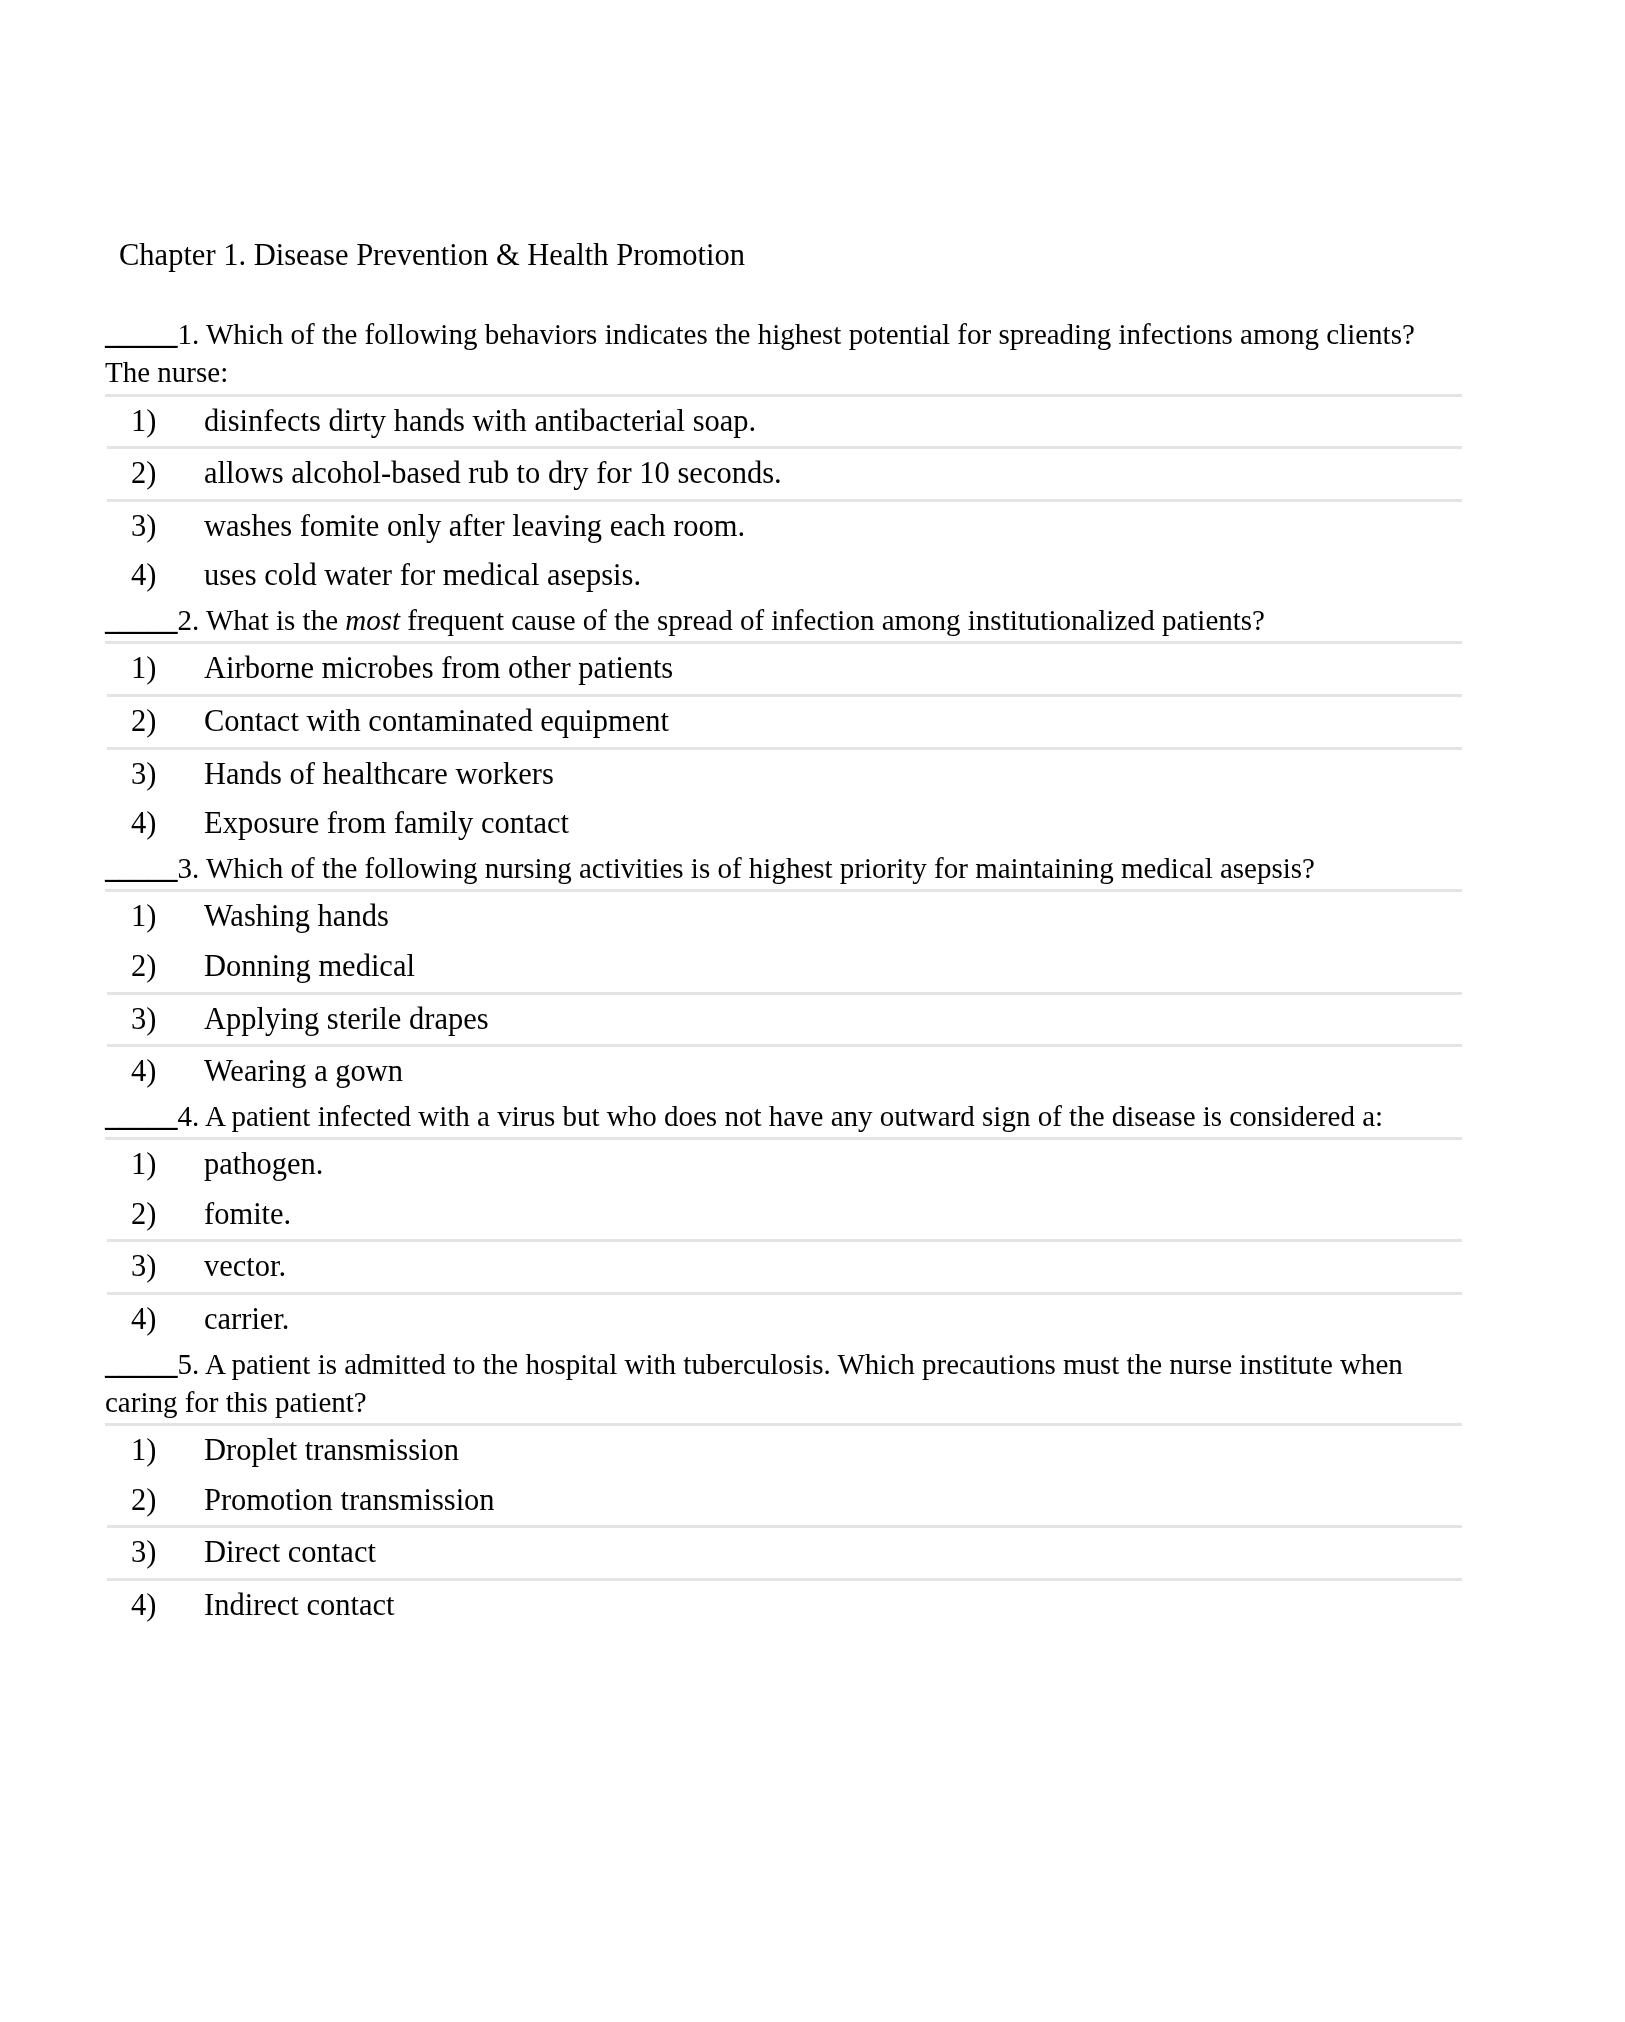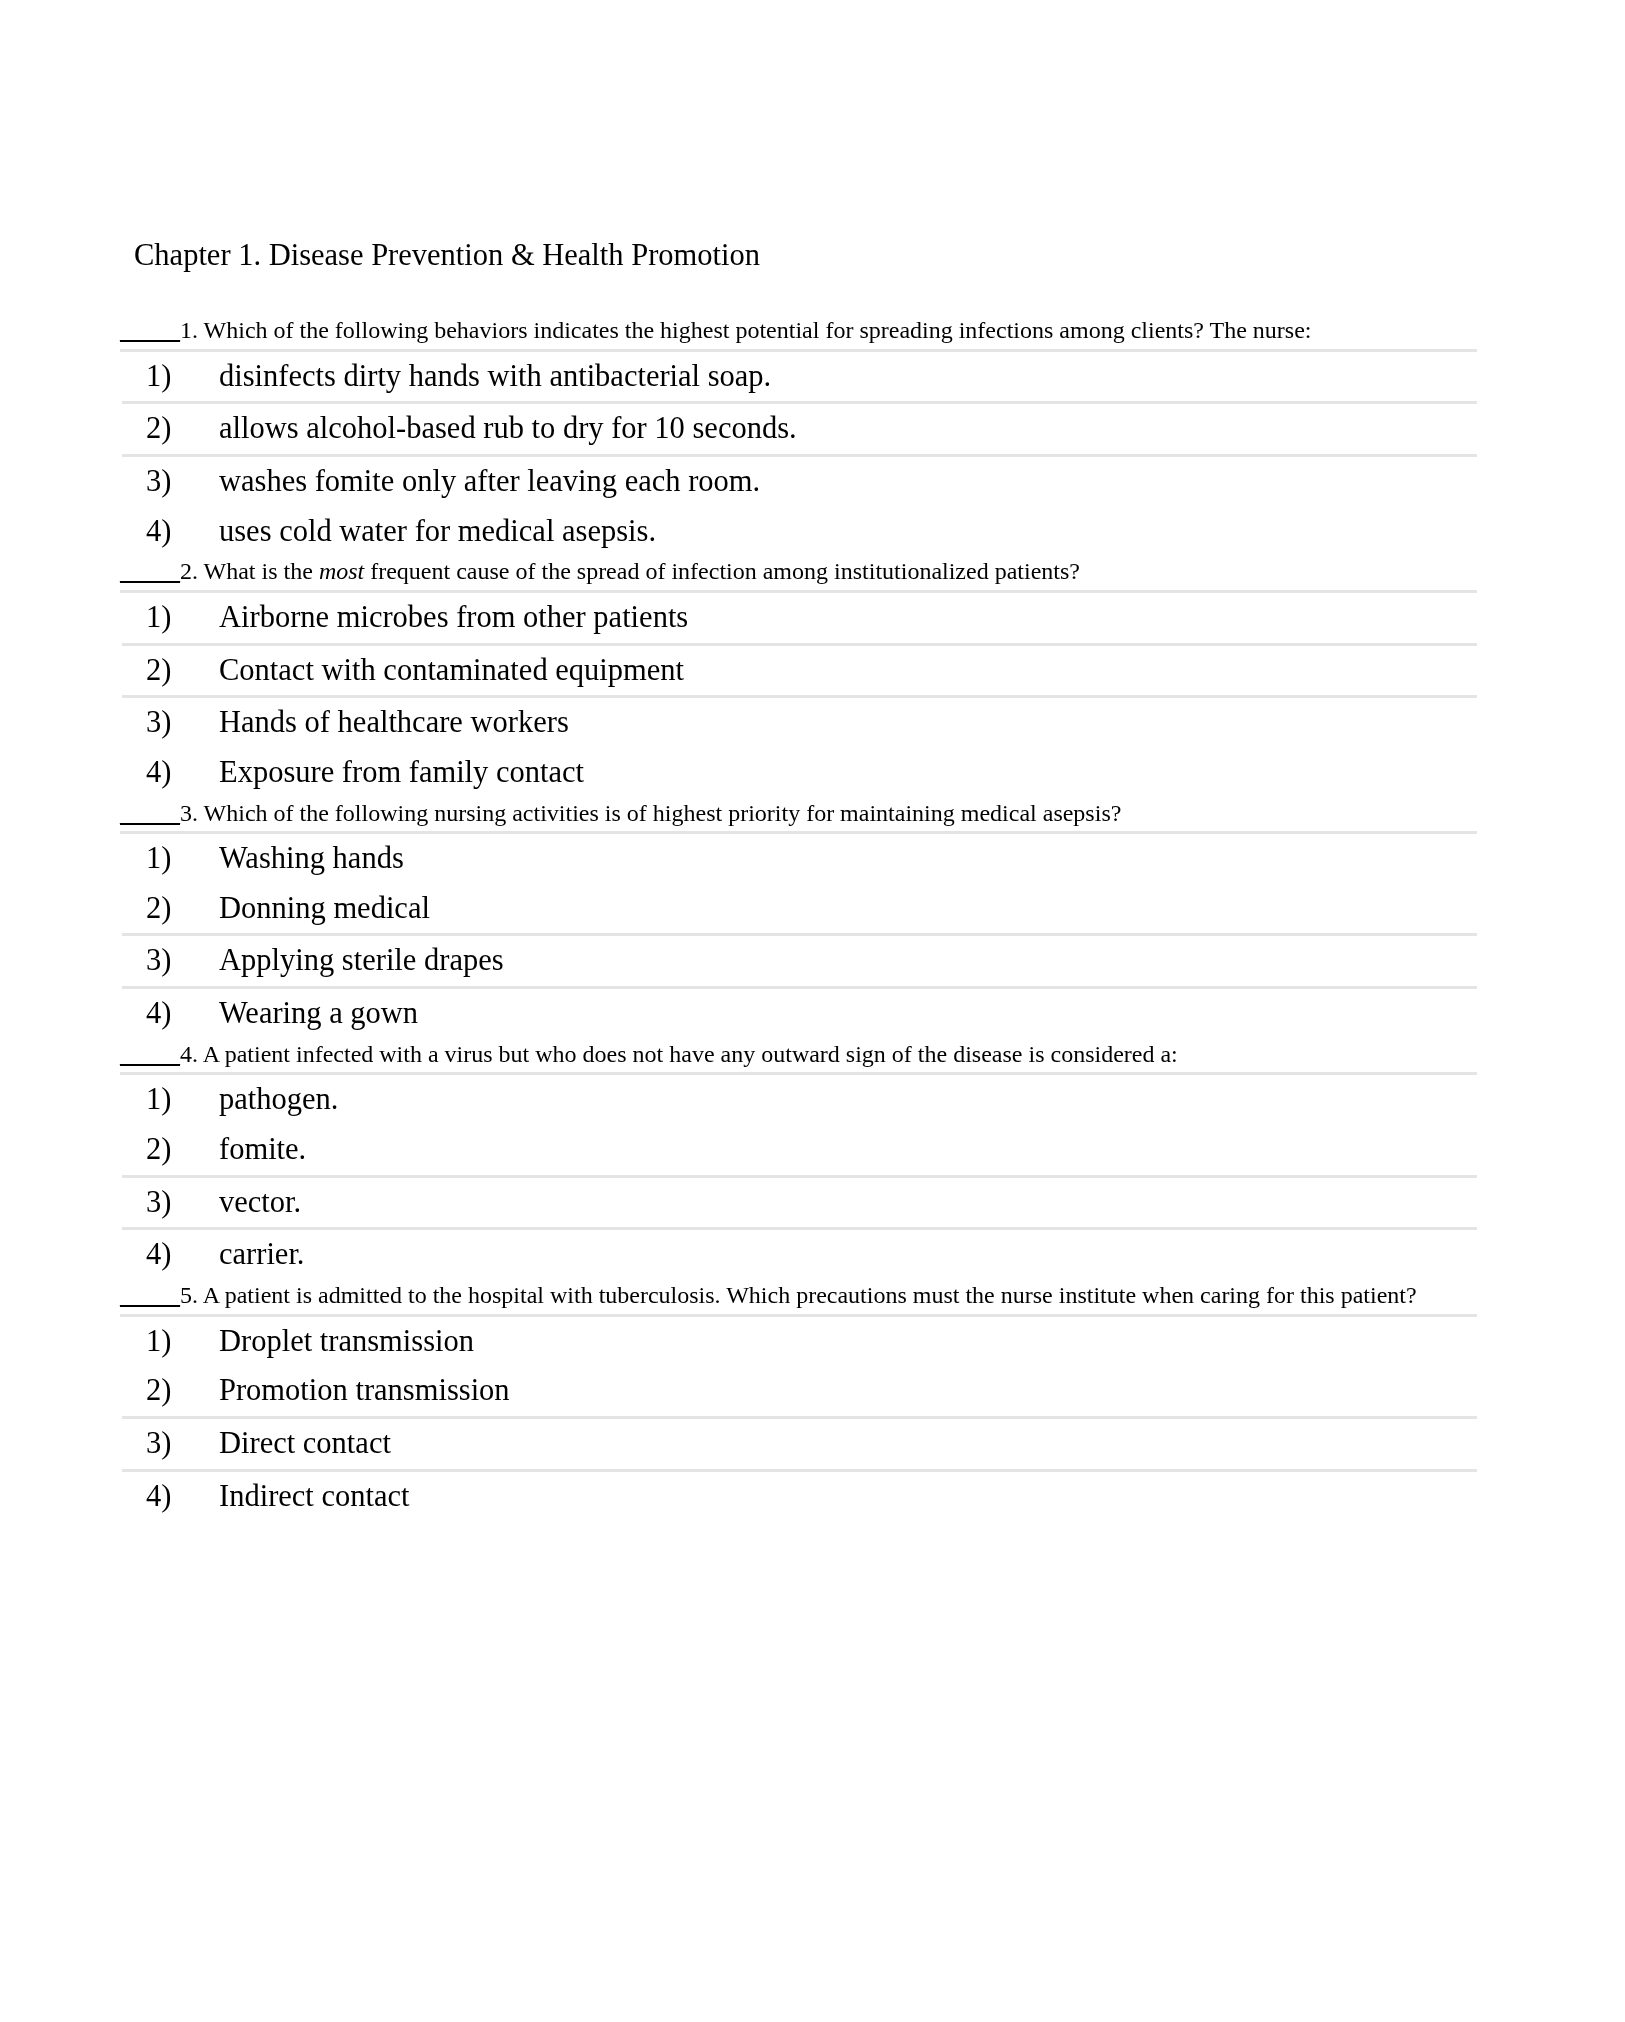--- a/index.html
+++ b/index.html
@@ -15,37 +15,37 @@
   .page {
     position: relative;
     width: 1625px;
     height: 2022px;
     background: #ffffff;
     box-sizing: border-box;
     overflow: hidden;
   }
   .content {
     position: absolute;
-    left: 120px;
+    left: 105px;
     top: 236px;
     width: 1360px;
   }
   .doc-title {
     font-size: 30.5px;
     line-height: 1.28;
     padding-left: 14px;
     margin: 0 0 40px 0;
     font-weight: normal;
     white-space: nowrap;
   }
   .qblock {
     margin: 0;
   }
   .question {
-    font-size: 24px;
+    font-size: 29px;
     line-height: 1.32;
     margin: 0;
     padding: 0 0 2px 0;
     text-align: left;
   }
   .question .blank {
     text-decoration: underline;
     letter-spacing: 0px;
   }
   .question em {

